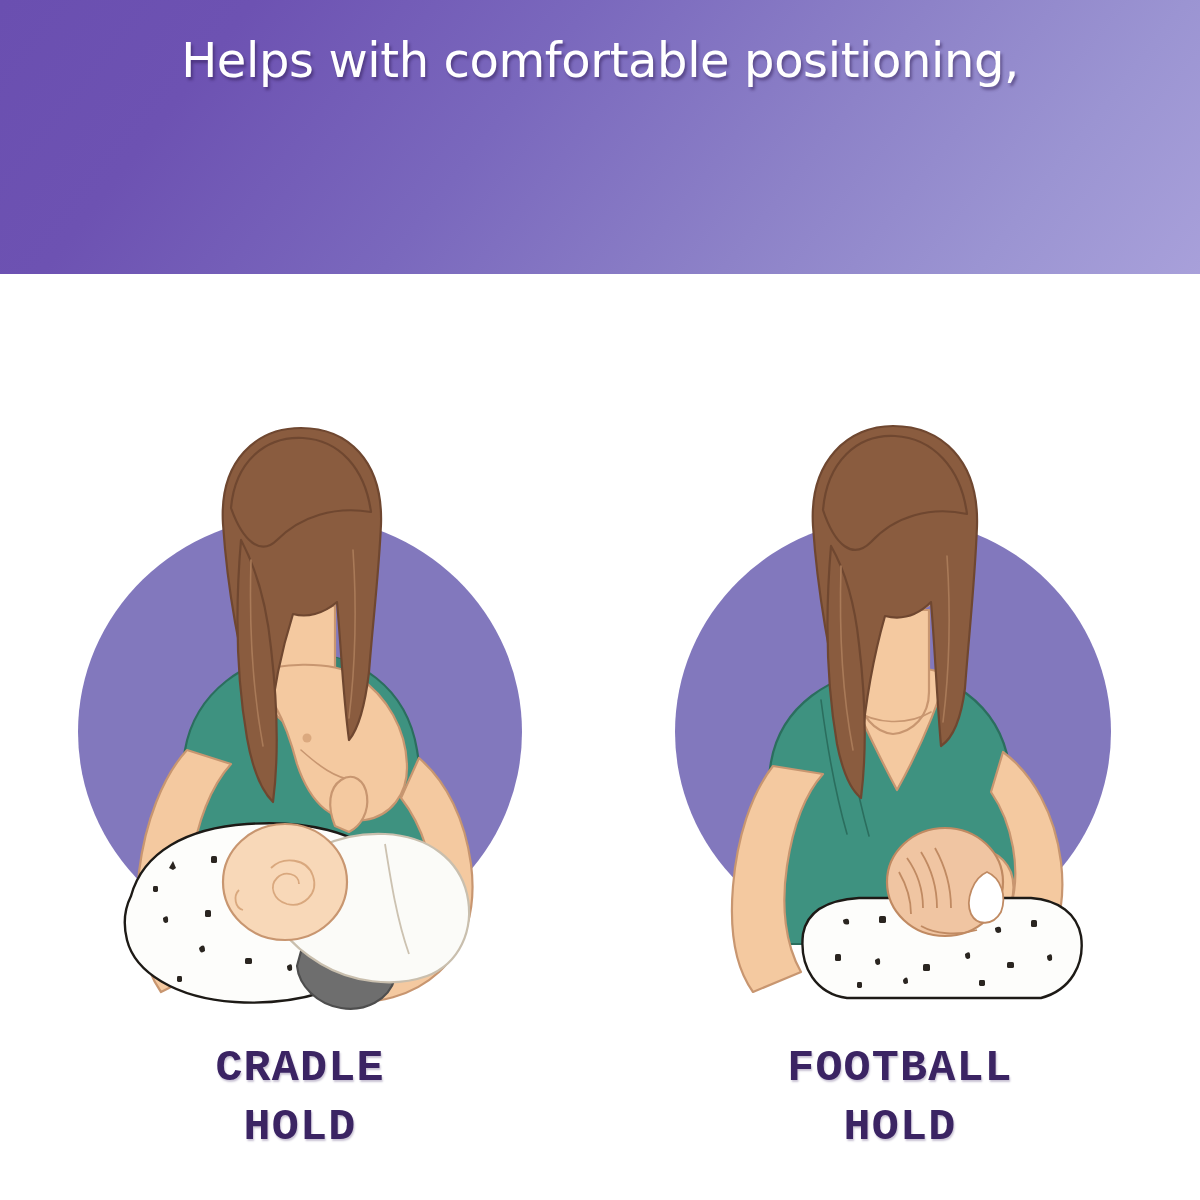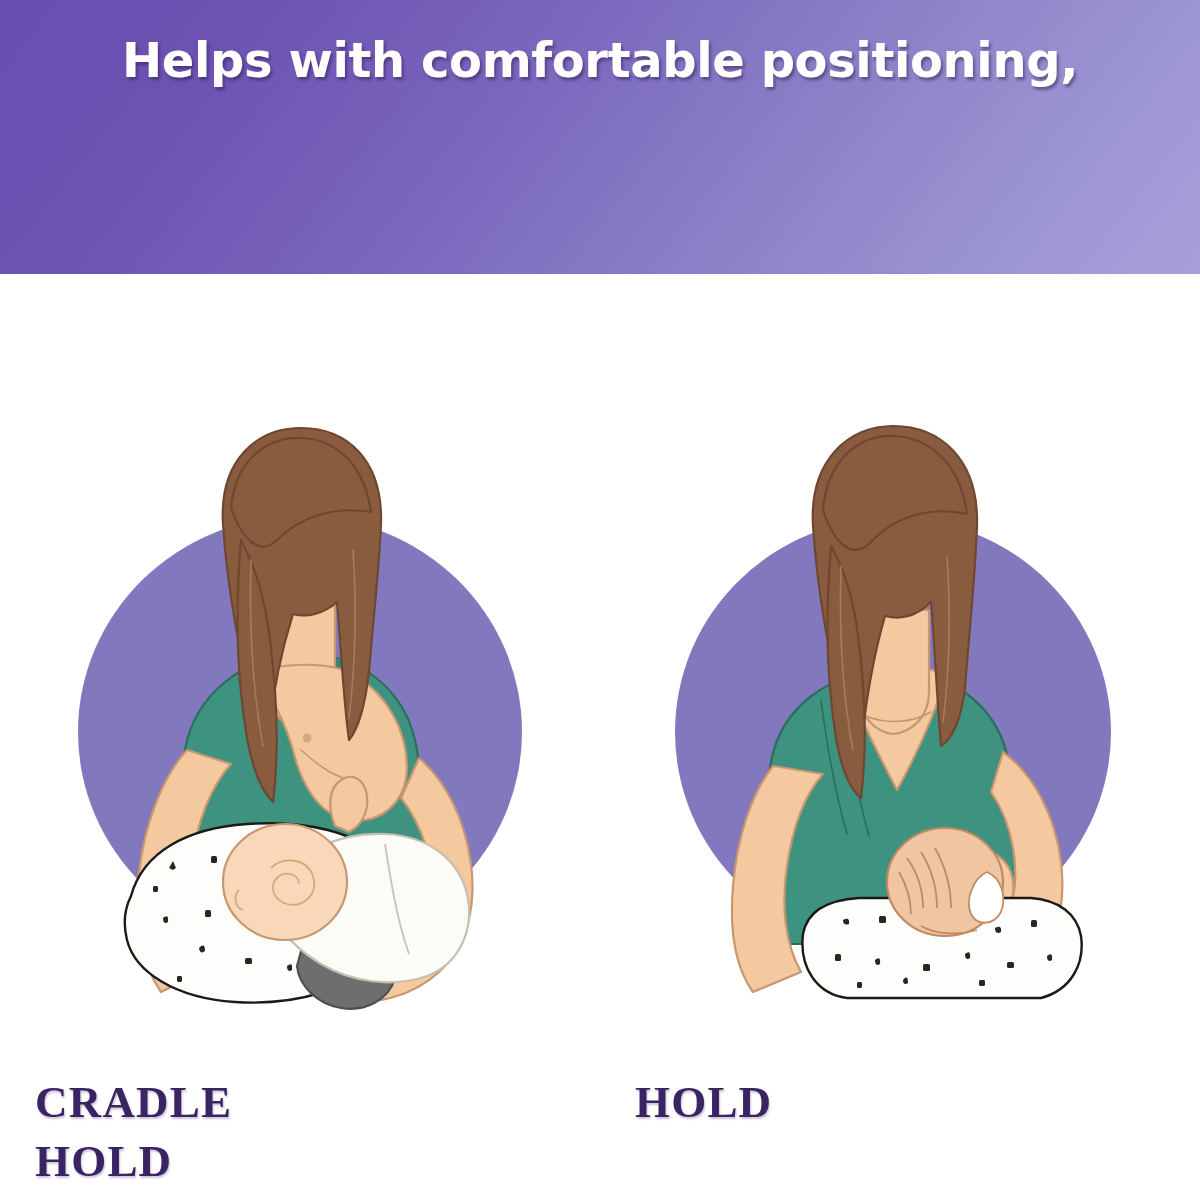--- a/index.html
+++ b/index.html
@@ -31,21 +31,21 @@
         #a8a0da 100%);
     overflow:hidden;
   }
   #banner-title {
     position:absolute;
     left:0; top:24px;
     width:1200px;
     text-align:center;
     color:#ffffff;
     font-family:"DejaVu Sans", sans-serif;
-    font-weight:700;
+    font-weight:400;
     font-size:48px;
     line-height:1.52;
     letter-spacing:-0.4px;
     text-shadow: 2px 3px 3px rgba(40,20,70,.45);
     padding:0 65px;
   }
   #banner-title .ln { display:block; }
 
   
   .panel {
@@ -57,25 +57,25 @@
   #panel-right { left:635px; }
 
   .illo-wrap {
     position:absolute;
     left:0; top:0;
     width:530px; height:620px;
   }
 
   .caption {
     position:absolute;
-    left:0; top:653px;
+    left:0; top:620px;
     width:530px;
-    text-align:left;
+    text-align:center;
     color:#3b2463;
-    font-family:Liberation Serif, serif;
+    font-family:Liberation Mono, monospace;
     font-weight:700;
     font-size:45px;
     line-height:1.30;
     letter-spacing:1.2px;
     text-shadow: 1px 2px 2px rgba(60,40,100,.28);
   }
   .caption .ln { display:block; }
 
   svg { display:block; width:100%; height:100%; overflow:visible; }
 </style>
@@ -276,17 +276,18 @@
           <path fill="none" stroke="#c08a62" stroke-width="1.8" d="M272 438 C282 452 288 470 288 488 M286 432 C296 448 302 468 302 488
                M300 428 C310 446 316 466 316 488 M264 452 C272 466 276 480 276 494"></path>
           <path fill="#ffffff" stroke="#c08a62" stroke-width="1.8" d="M352 452 C366 458 372 476 366 492 C358 506 342 506 336 494
                C330 480 338 458 352 452 Z"></path>
           <path fill="none" stroke="#c08a62" stroke-width="1.8" d="M286 506 C300 514 322 516 342 510"></path>
         </g>
       </svg>
     </div>
 
     <div class="caption">
+      <span class="ln">FOOTBALL</span>
       <span class="ln">HOLD</span>
     </div>
   </div>
 
 </div>
 
 </body></html>

